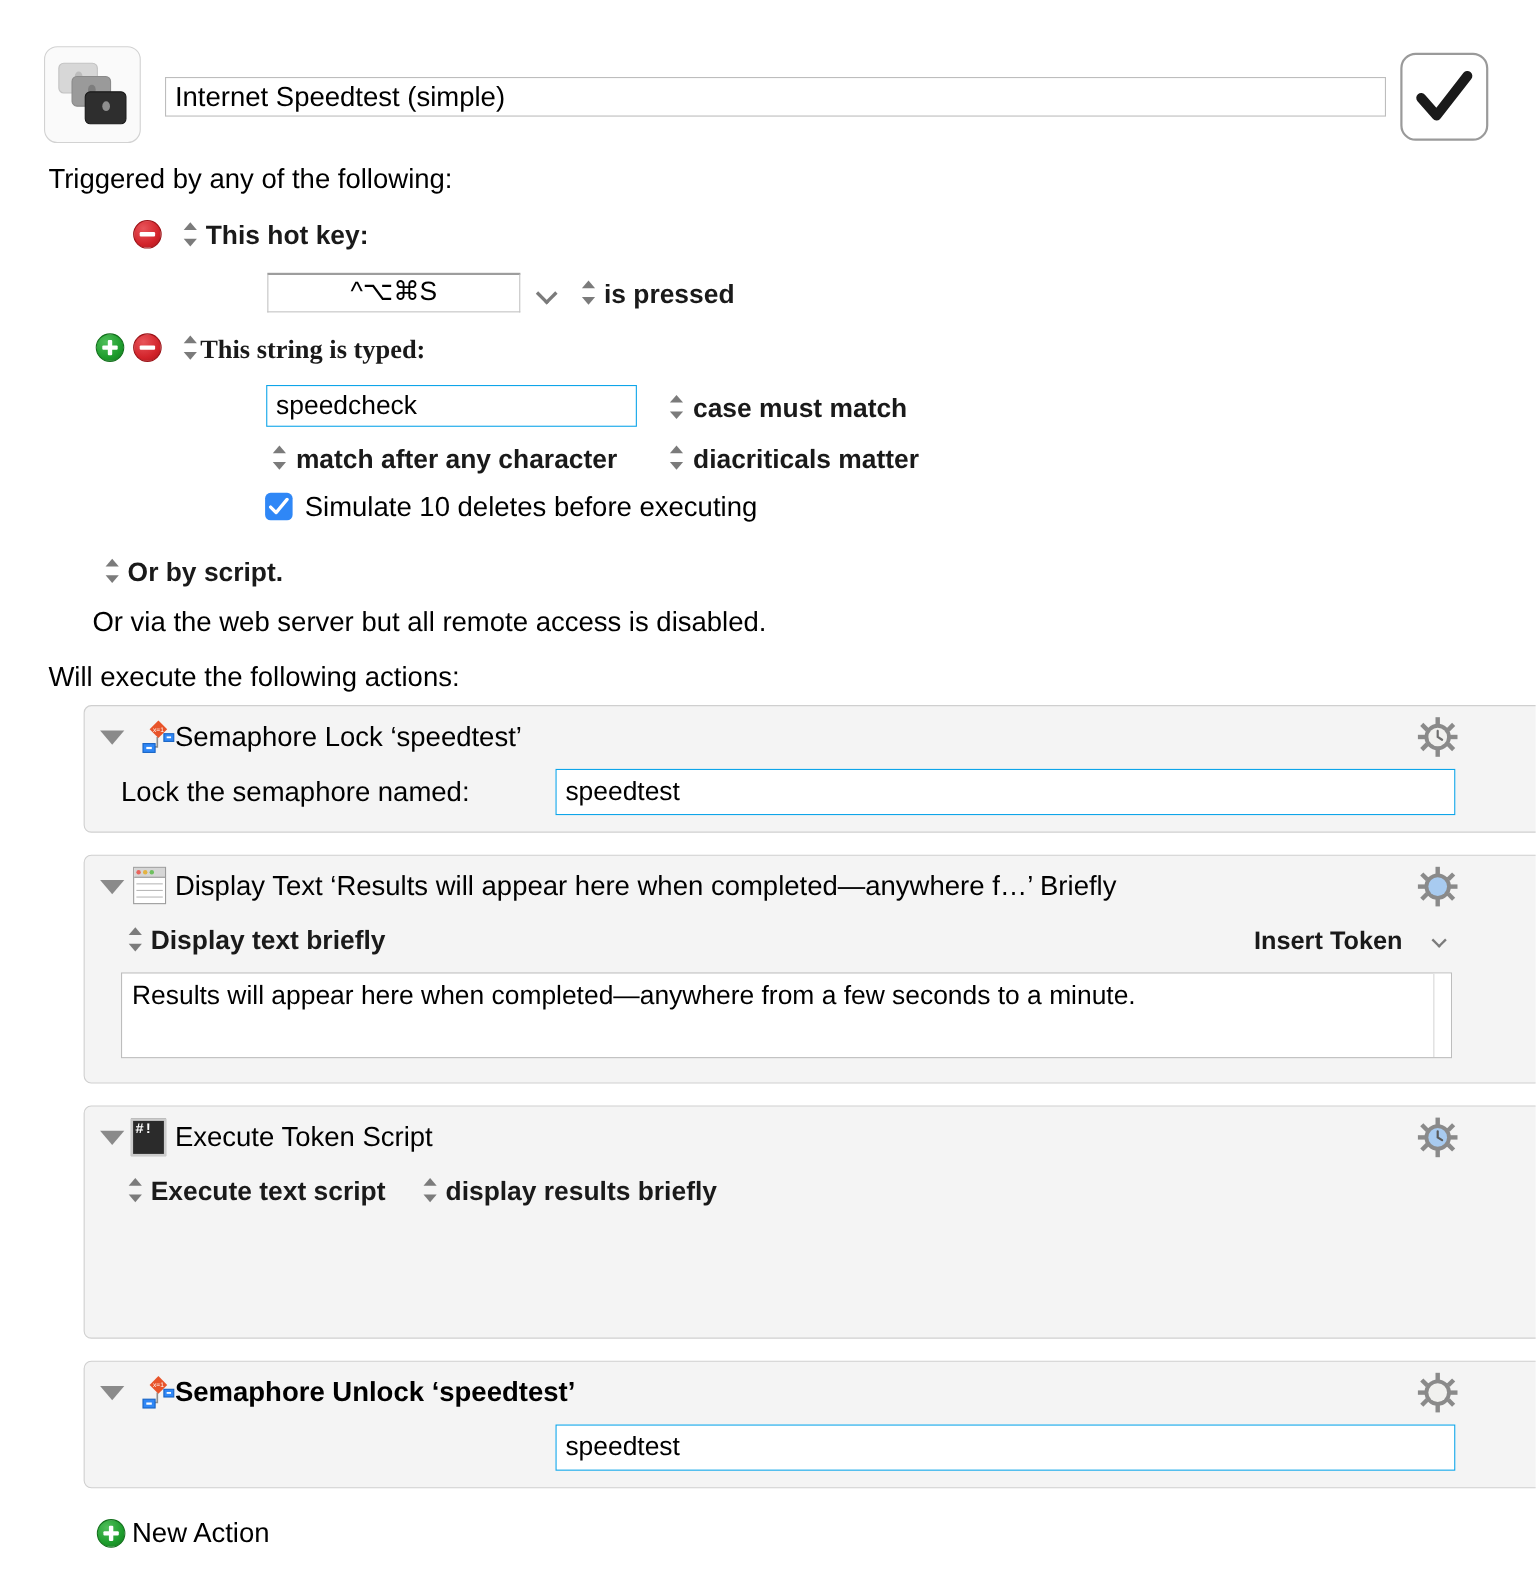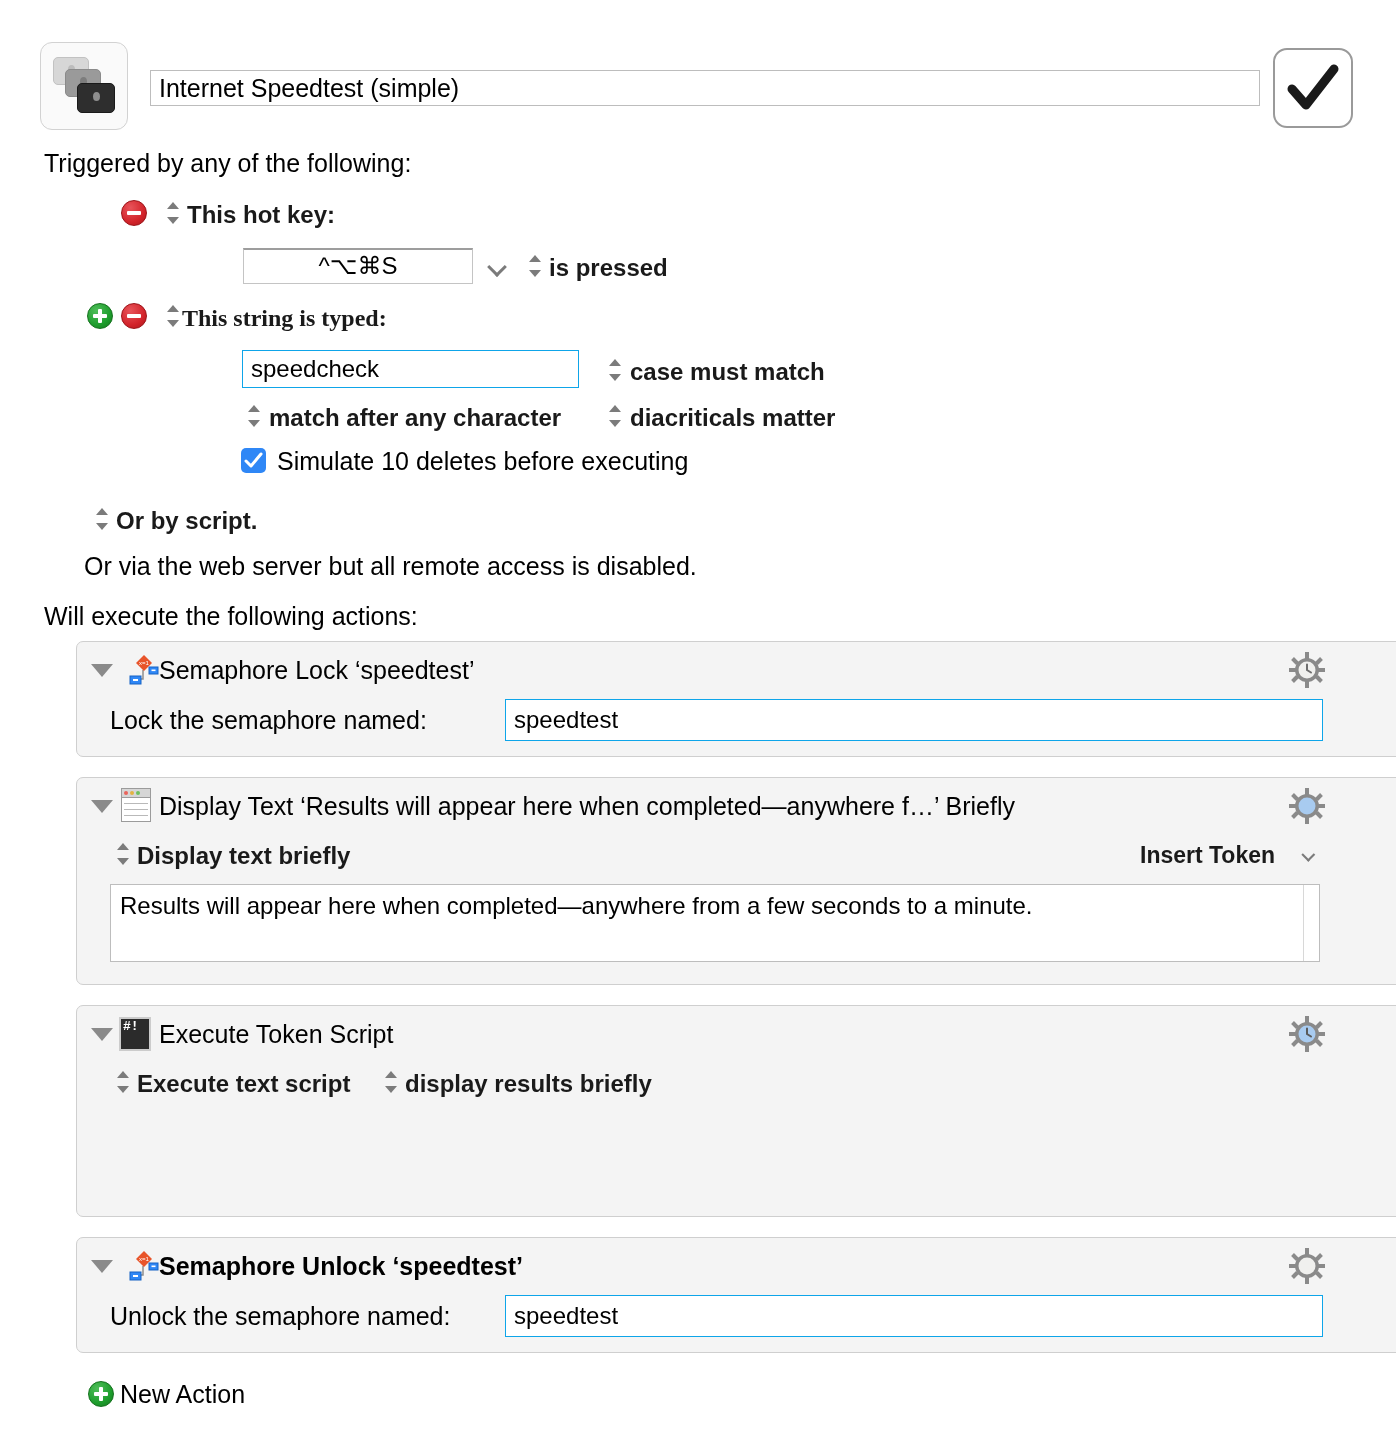--- a/index.html
+++ b/index.html
@@ -461,21 +461,20 @@
           <rect x="1" y="17" width="7" height="4"></rect>
             <rect x="30" y="17" width="7" height="4"></rect>
           <rect x="5" y="6.5" width="4" height="7" transform="rotate(-45 7 10)"></rect>
           <rect x="29" y="24.5" width="4" height="7" transform="rotate(-45 31 28)"></rect>
           <rect x="29" y="6.5" width="4" height="7" transform="rotate(45 31 10)"></rect>
           <rect x="5" y="24.5" width="4" height="7" transform="rotate(45 7 28)"></rect>
         </g>
       </g>
       <circle cx="19" cy="19" r="8.5" fill="#f0f0ee"></circle>
     </svg>
-    <div class="plain" style="left:33px; top:63px;">Unlock the semaphore named:</div>
     <input class="tfield" type="text" style="left: 428px; top: 57px; width: 818px; height: 42px; line-height: 40px;" value="speedtest">
   </div>
 
   <div class="rnd rnd-plus" style="left:88px; top:1381px;">
       <span class="bar-h"></span>
       <span class="bar-v"></span>
     </div>
   <div class="plain" style="left:120px; top:1379px;">New Action</div>
 
 </div>

